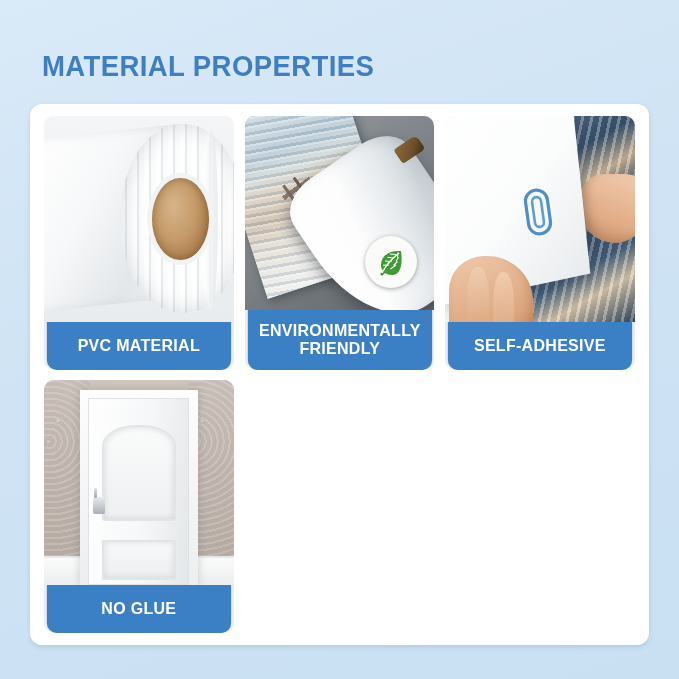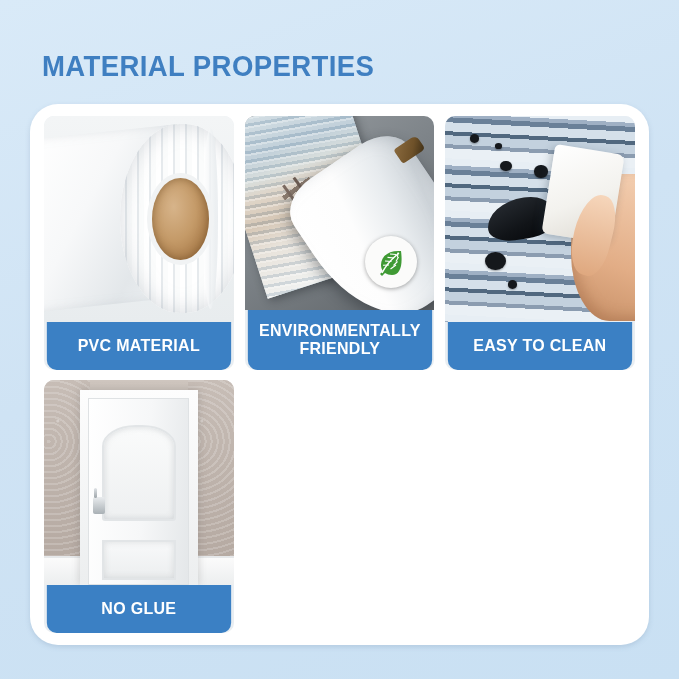--- a/index.html
+++ b/index.html
@@ -24,21 +24,21 @@
     background:#fcfcfb; display:flex; align-items:center; justify-content:center;
   }
   .brand-text {
     font-size:26px; font-weight:bold; color:#343434; letter-spacing:.5px;
     transform:scaleX(.96);
   }
 
   
   .panel {
     position:absolute; left:30px; top:104px; width:619px; height:541px;
-    background:#ffffff; border-radius:28px;
+    background:#ffffff; border-radius:12px;
     box-shadow:0 2px 5px rgba(110,140,170,.25);
   }
   .grid {
     position:absolute; left:14px; top:12px;
     width:591px; height:517px;
     display:grid; grid-template-columns:repeat(3,1fr); grid-template-rows:repeat(2,1fr);
     column-gap:11px; row-gap:10px;
   }
 
   
@@ -318,37 +318,37 @@
                 <path d="M22 16.5l2.5-4.5"></path>
               <path d="M19.5 20.5l4-4"></path>
                 <path d="M16.5 24l5.5-4"></path>
             </g>
           </svg>
         </div>
       </div>
       <div class="card-label">ENVIRONMENTALLY FRIENDLY</div>
     </div>
 
-
-
     <div class="card">
-      <div class="card-media m-clean">
-        <div class="stain" style="left:13%;top:9%;width:5%;height:4%;"></div>
-        <div class="stain" style="left:26%;top:13%;width:4%;height:3%;"></div>
-        <div class="stain" style="left:29%;top:22%;width:6%;height:5%;"></div>
-        <div class="stain" style="left:47%;top:24%;width:7%;height:6%;"></div>
-        <div class="stain-big"></div>
-        <div class="stain" style="left:21%;top:66%;width:11%;height:9%;"></div>
-        <div class="stain" style="left:33%;top:80%;width:5%;height:4%;"></div>
-        <div class="clean-hand"></div>
-        <div class="cloth"></div>
-        <div class="clean-thumb"></div>
+      <div class="card-media m-adh">
+        <div class="adh-wall"></div>
+        <div class="adh-hand-r"></div>
+        <div class="adh-peel"></div>
+        <div class="adh-clip">
+          <svg width="30" height="52" viewBox="0 0 30 52" aria-hidden="true">
+            <rect x="4" y="4" width="22" height="44" rx="11" ry="11" fill="none" stroke="#4f8fc4" stroke-width="3.2"></rect>
+            <rect x="10.5" y="11" width="9" height="30" rx="4.5" ry="4.5" fill="none" stroke="#5f9ece" stroke-width="2.6"></rect>
+          </svg>
+        </div>
+        <div class="adh-hand-l"></div>
       </div>
-      <div class="card-label">EASY TO CLEAN</div>
+      <div class="card-label">SELF-ADHESIVE</div>
     </div>
+
+
 
     <div class="card">
       <div class="card-media m-glue">
         <div class="glue-wall-l"></div>
         <div class="glue-wall-r"></div>
         <div class="glue-skirt"></div>
         <div class="glue-frame">
           <div class="glue-door">
             <div class="glue-panel-top"></div>
             <div class="glue-panel-bot"></div>

